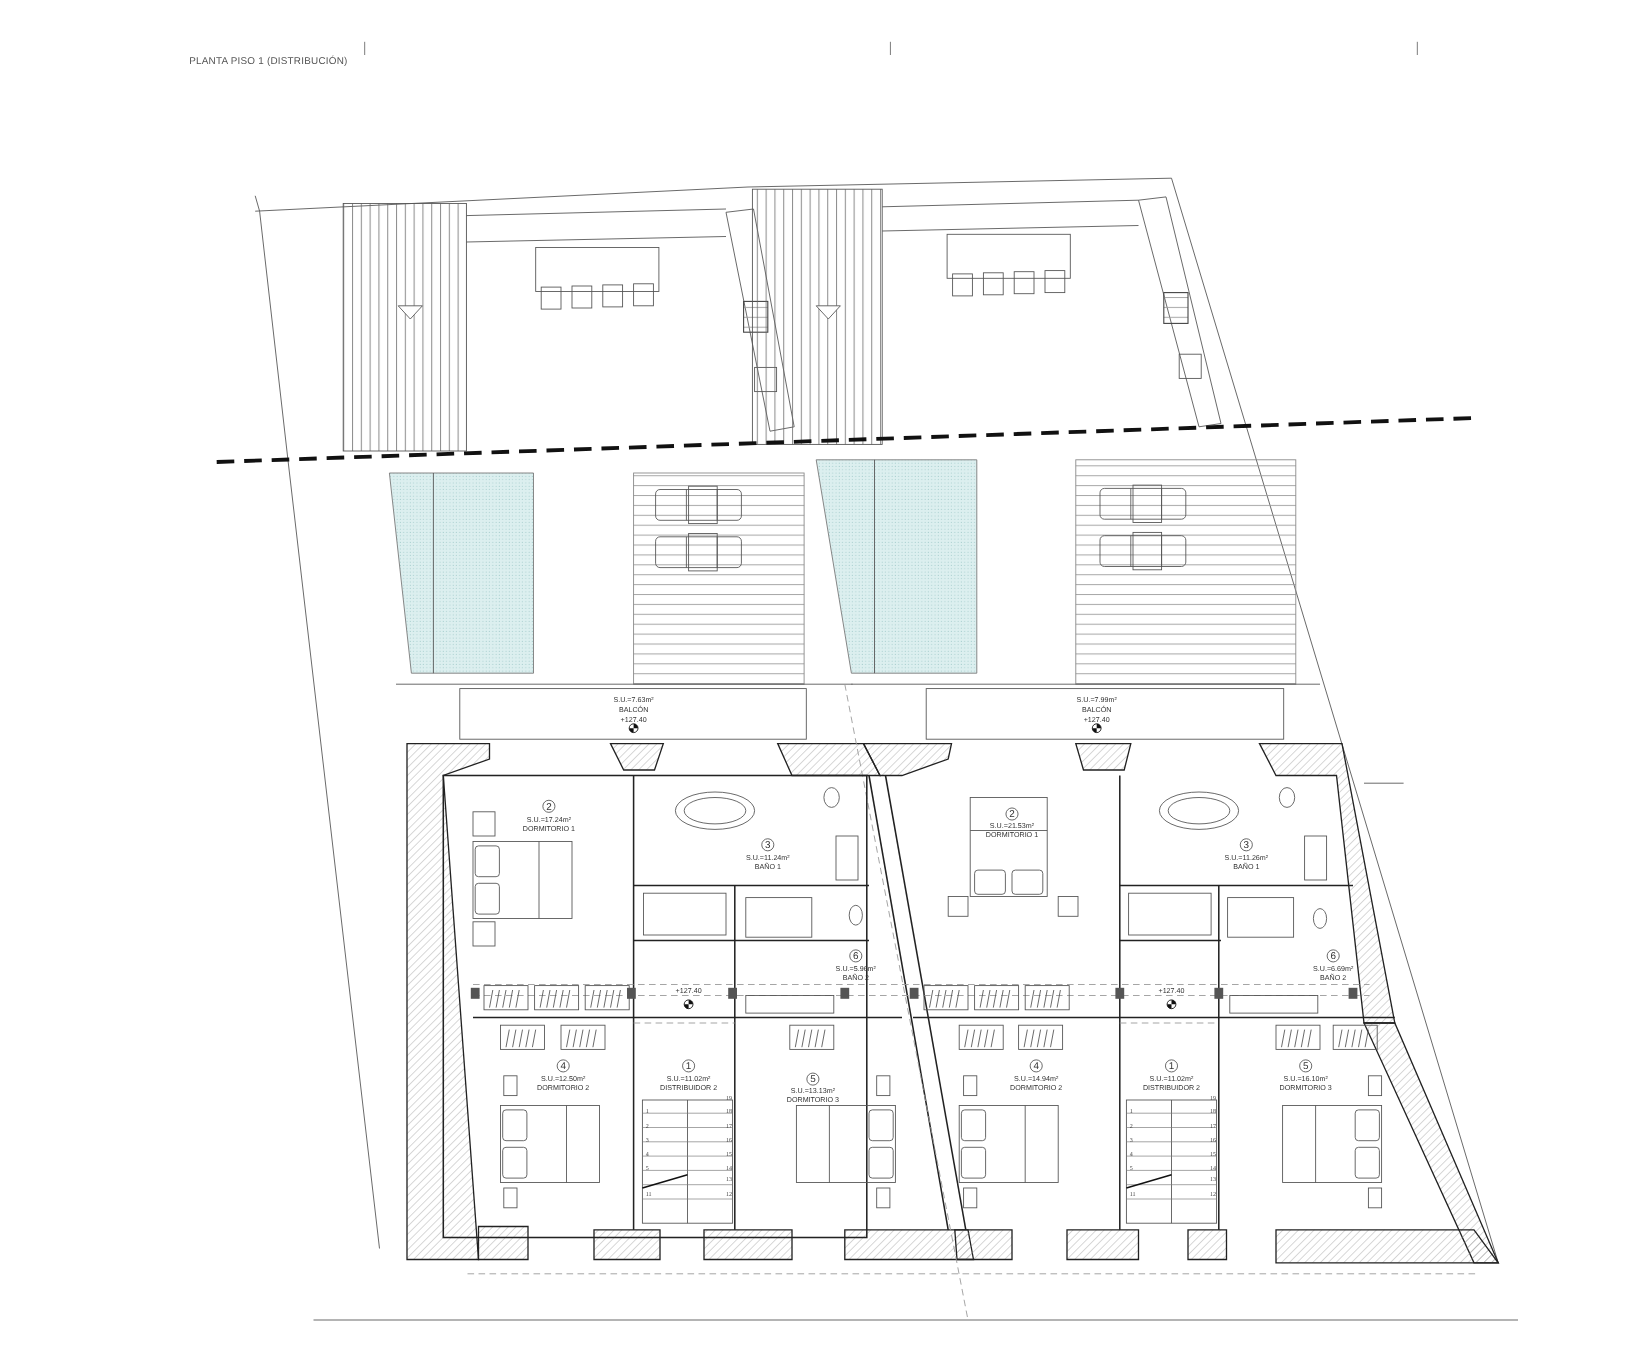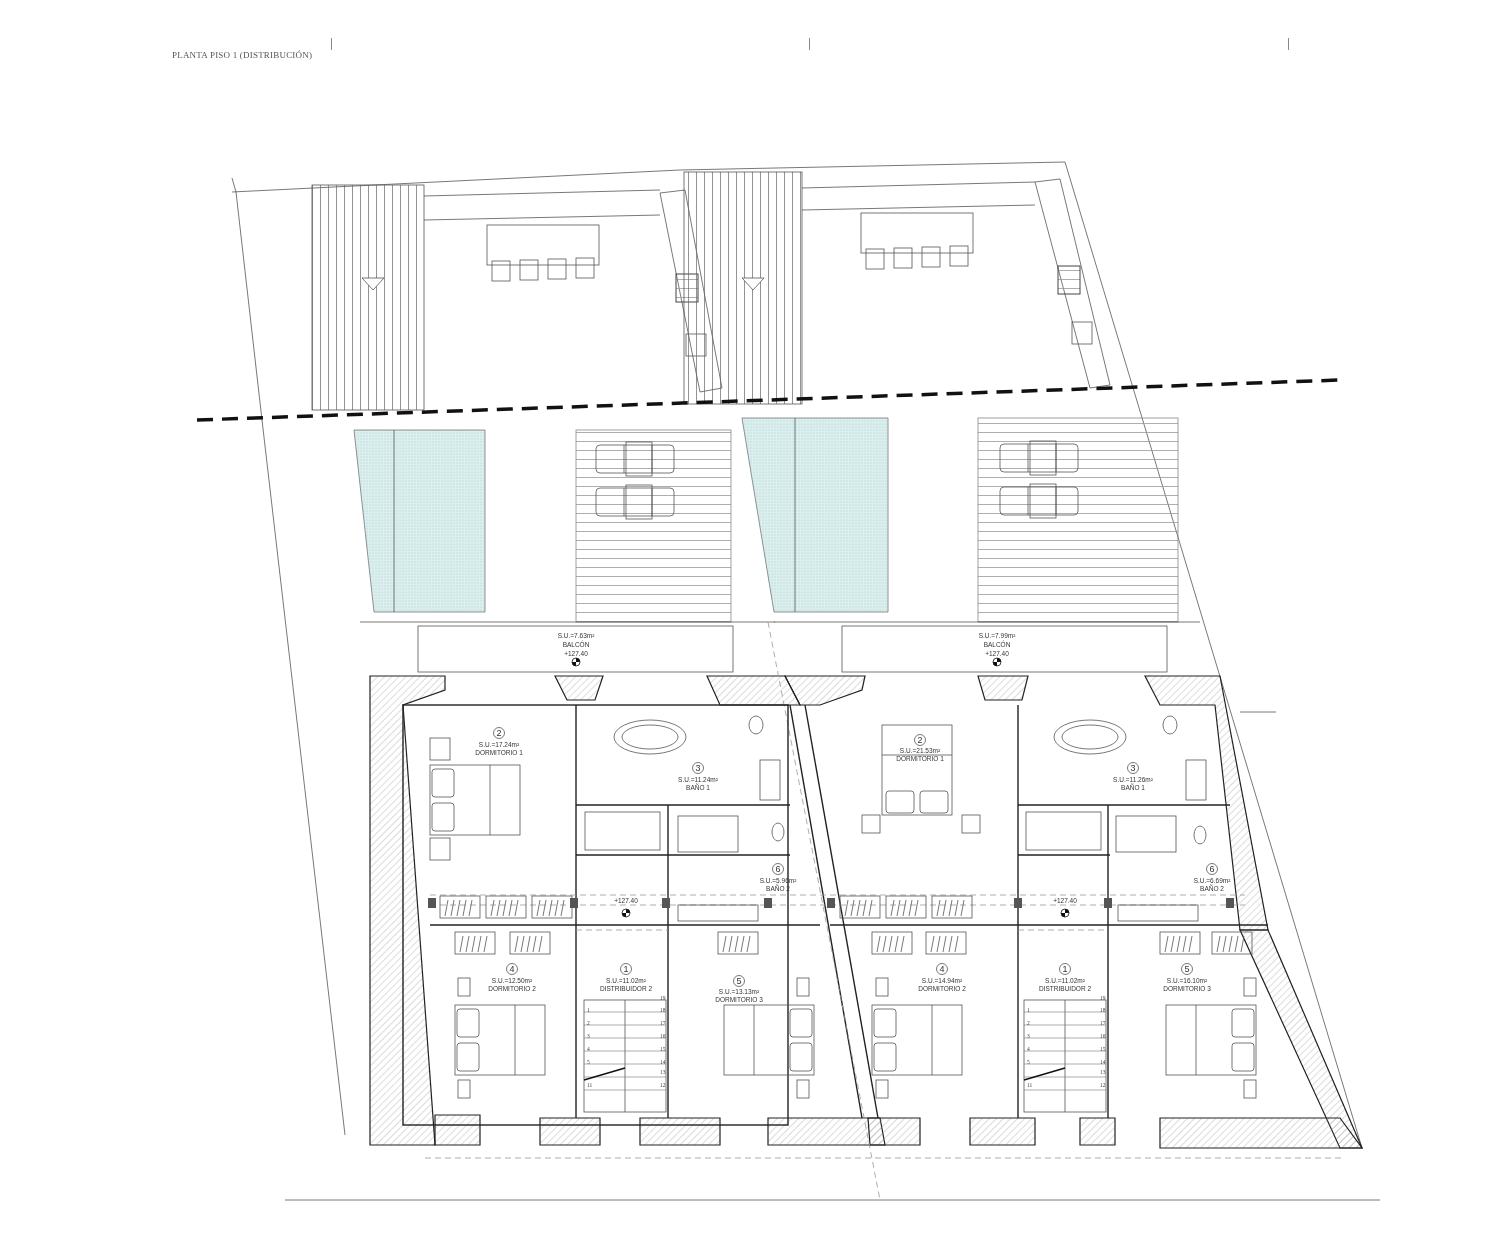--- a/index.html
+++ b/index.html
@@ -1,17 +1,17 @@
 <!DOCTYPE html>
 <html><head>
 <meta charset="utf-8">
 <style>
   html, body { margin: 0; padding: 0; background: #ffffff; }
   body { width: 1500px; height: 1240px; position: relative; overflow: hidden; font-family: "Liberation Sans", sans-serif; }
-  #sheet-title { position: absolute; left: 172px; top: 50px; font-size: 9px; color: #555; letter-spacing: 0.2px; font-family: Liberation Serif, serif; }
+  #sheet-title { position: absolute; left: 172px; top: 50px; font-size: 9px; color: #555; letter-spacing: 0.2px; font-family: Liberation Sans, sans-serif; }
   .tick { position: absolute; top: 38px; width: 1px; height: 12px; background: #888; }
   svg { position: absolute; left: 0; top: 0; }
   .lbl { font-family: "Liberation Sans", sans-serif; font-size: 6.5px; fill: #333; text-anchor: middle; }
   .num { font-family: "Liberation Sans", sans-serif; font-size: 9px; fill: #333; text-anchor: middle; }
   .stairn { font-family: "Liberation Serif", serif; font-size: 5.5px; fill: #444; }
   .thin { stroke: #555; stroke-width: 0.8; fill: none; }
   .wall { stroke: #222; stroke-width: 1.2; fill: url(#hatch); }
   .wallline { stroke: #222; stroke-width: 1.4; fill: none; }
   .dash { stroke: #999; stroke-width: 0.8; stroke-dasharray: 6 4; fill: none; }
   .propline { stroke: #111; stroke-width: 3.5; stroke-dasharray: 16 9; fill: none; }

